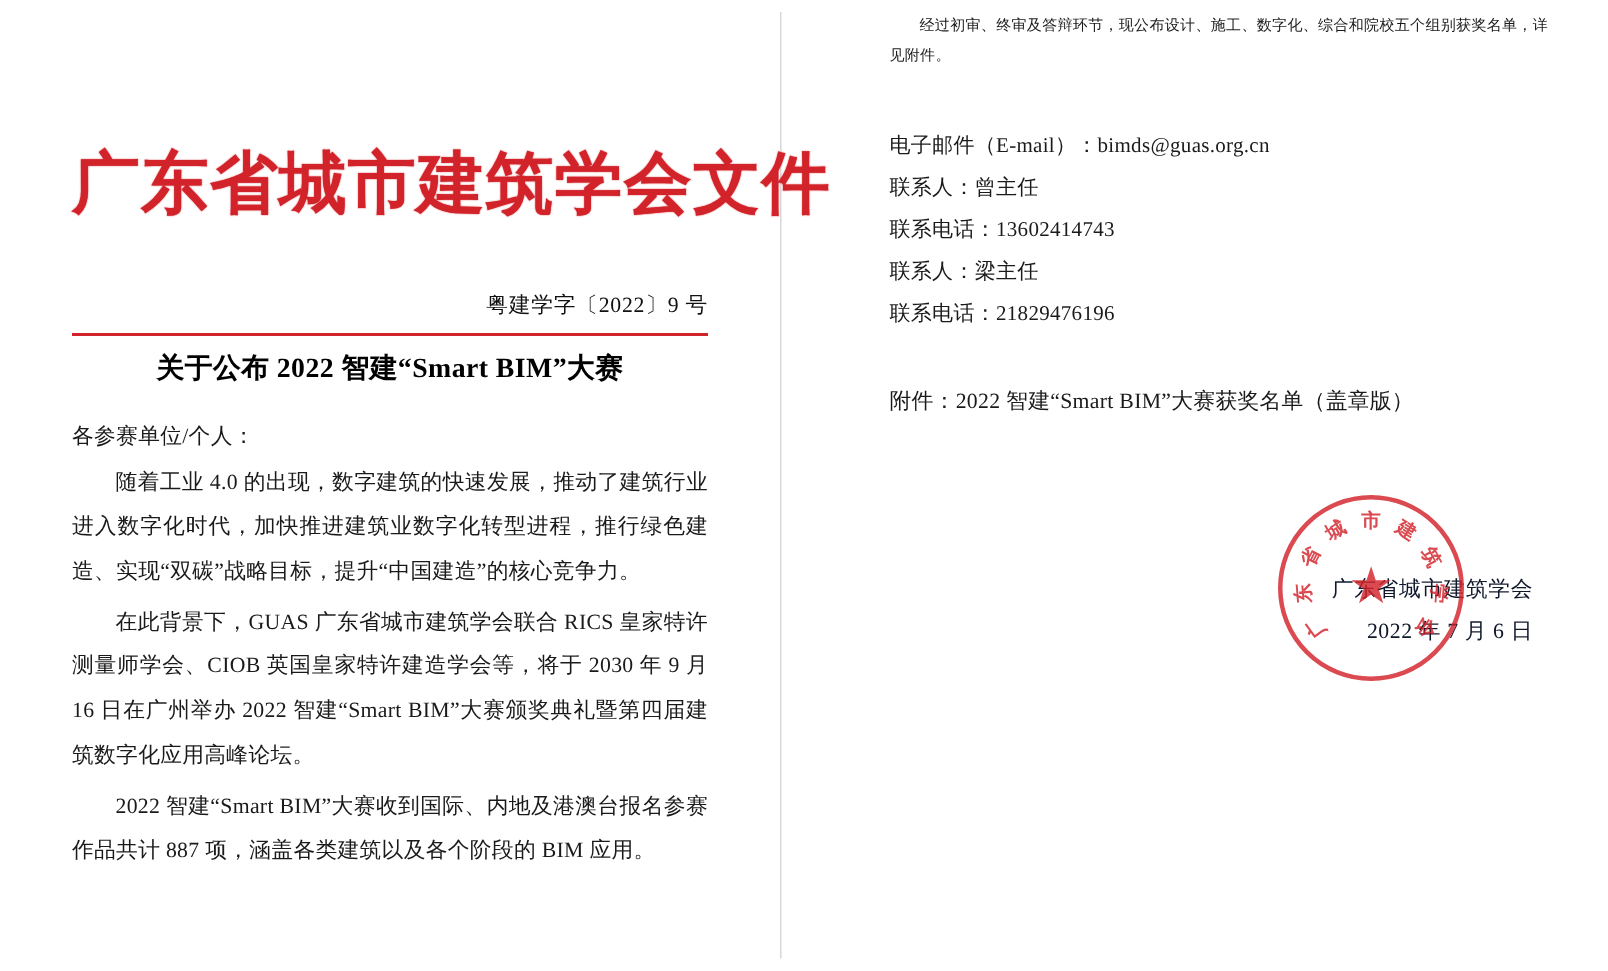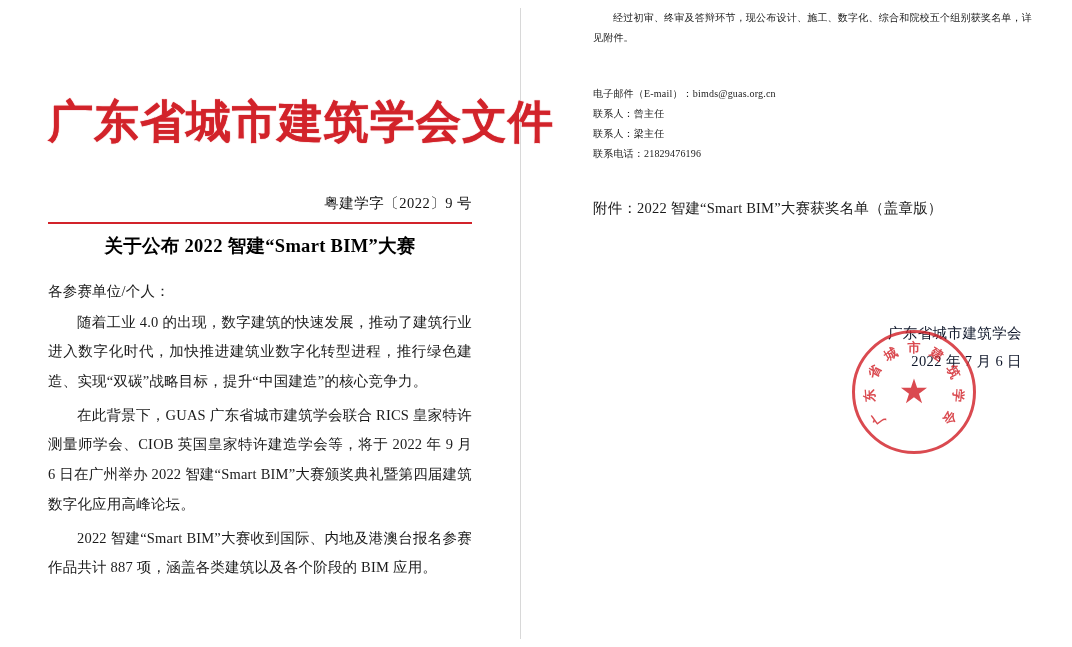--- a/index.html
+++ b/index.html
@@ -97,21 +97,21 @@
     text-align: justify;
     letter-spacing: 0.2px;
   }
   .r-first {
     margin-top: 8px;
   }
   .contact-block {
     margin-top: 36px;
   }
   .contact-line {
-    font-size: 10px;
+    font-size: 14px;
     line-height: 2.0;
     letter-spacing: 0.2px;
   }
   .attach-line {
     margin-top: 30px;
     font-size: 14.5px;
     line-height: 2.0;
     letter-spacing: 0.2px;
   }
   .sign-block {
@@ -187,34 +187,35 @@
     <div class="redrule"></div>
 
     <div class="doc-title">
       <div>关于公布 2022 智建“Smart BIM”大赛</div>
     </div>
 
     <div class="salutation">各参赛单位/个人：</div>
 
     <div class="body-para">随着工业 4.0 的出现，数字建筑的快速发展，推动了建筑行业进入数字化时代，加快推进建筑业数字化转型进程，推行绿色建造、实现“双碳”战略目标，提升“中国建造”的核心竞争力。</div>
 
-    <div class="body-para">在此背景下，GUAS 广东省城市建筑学会联合 RICS 皇家特许测量师学会、CIOB 英国皇家特许建造学会等，将于 2022 年 9 月 6 日在广州举办 2022 智建“Smart BIM”大赛颁奖典礼暨第四届建筑数字化应用高峰论坛。</div>
+    <div class="body-para">在此背景下，GUAS 广东省城市建筑学会联合 RICS 皇家特许测量师学会、CIOB 英国皇家特许建造学会等，将于 2030 年 9 月 16 日在广州举办 2022 智建“Smart BIM”大赛颁奖典礼暨第四届建筑数字化应用高峰论坛。</div>
 
     <div class="body-para">2022 智建“Smart BIM”大赛收到国际、内地及港澳台报名参赛作品共计 887 项，涵盖各类建筑以及各个阶段的 BIM 应用。</div>
   </div>
 
   <div class="col-divider"></div>
 
   <div class="col col-right">
 
     <div class="r-para r-first">经过初审、终审及答辩环节，现公布设计、施工、数字化、综合和院校五个组别获奖名单，详见附件。</div>
 
     <div class="contact-block">
       <div class="contact-line">电子邮件（E-mail）：bimds@guas.org.cn</div>
       <div class="contact-line">联系人：曾主任</div>
+      <div class="contact-line">联系电话：13602414743</div>
       <div class="contact-line">联系人：梁主任</div>
       <div class="contact-line">联系电话：21829476196</div>
     </div>
 
     <div class="attach-line">附件：2022 智建“Smart BIM”大赛获奖名单（盖章版）</div>
 
     <div class="sign-block">
       <div class="sign-org">广东省城市建筑学会</div>
       <div class="sign-date">2022 年 7 月 6 日</div>
     </div>

